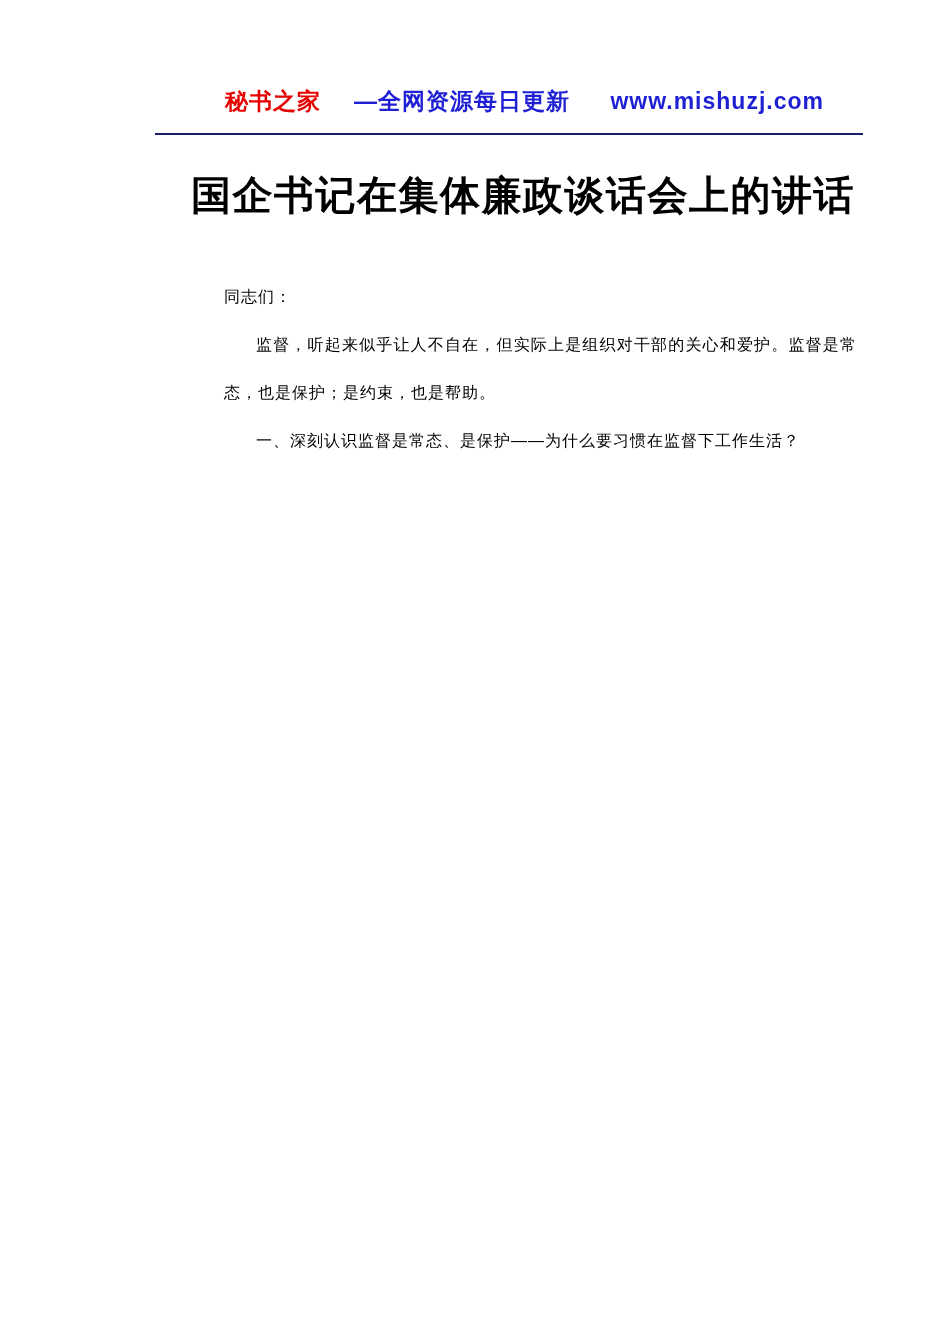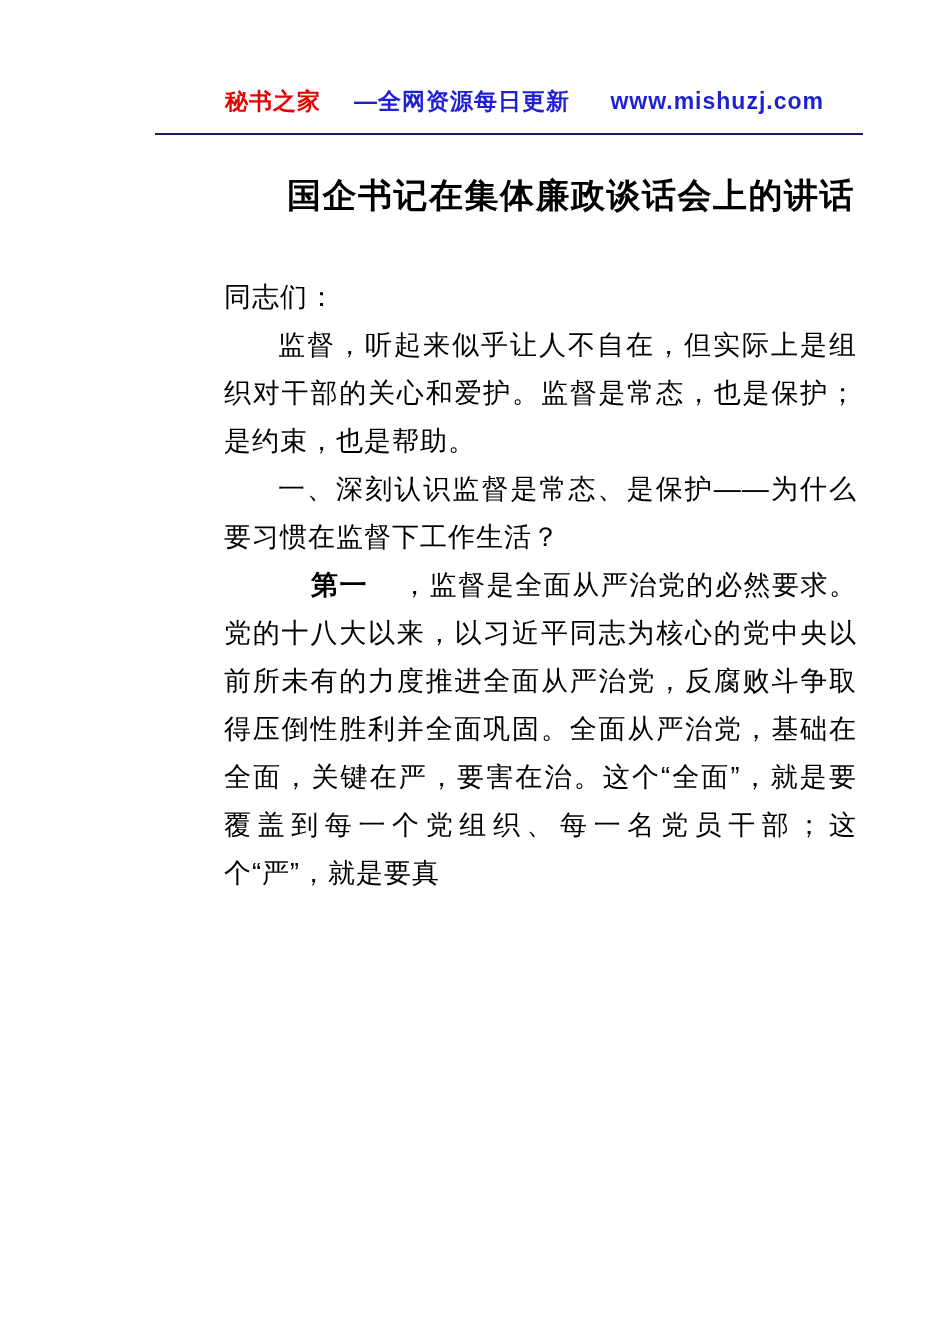--- a/index.html
+++ b/index.html
@@ -37,29 +37,29 @@
     margin-left: 122px;
     margin-top: 16px;
     width: 708px;
     height: 2px;
     background: #1b1b6b;
   }
   
   .doc-title {
     margin: 38px 95px 0 125px;
     text-align: right;
-    font-size: 34px;
+    font-size: 40px;
     font-weight: 700;
     letter-spacing: 1.5px;
     line-height: 44px;
   }
   
   .doc-body {
     margin: 56px 93px 0 125px;
-    font-size: 27px;
+    font-size: 16px;
     line-height: 48px;
     letter-spacing: 1px;
     text-align: justify;
   }
   .doc-body p { margin: 0; }
   .salutation { text-indent: 0; }
   .para { text-indent: 2em; }
   .bold { font-weight: 700; }
 </style>
 </head>
@@ -77,17 +77,16 @@
 
   <div class="doc-body">
 
     <p class="salutation">同志们：</p>
 
 
     <p class="para">监督，听起来似乎让人不自在，但实际上是组织对干部的关心和爱护。监督是常态，也是保护；是约束，也是帮助。</p>
 
     <p class="para">一、深刻认识监督是常态、是保护——为什么要习惯在监督下工作生活？</p>
 
-    <p class="para"><span class="bold">第一</span><span>，监督是全面从严治党的必然要求。党的十八大以来，以习近平同志为核心的党中央以前所未有的力度推进全面从严治党，反腐败斗争取得压倒性胜利并全面巩固。全面从严治党，基础在全面，关键在严，要害在治。这个“全面”，就是要覆盖到每一个党组织、每一名党员干部；这个“严”，就是要真</span></p>
 
   </div>
 
 </div>
 
 </body></html>

